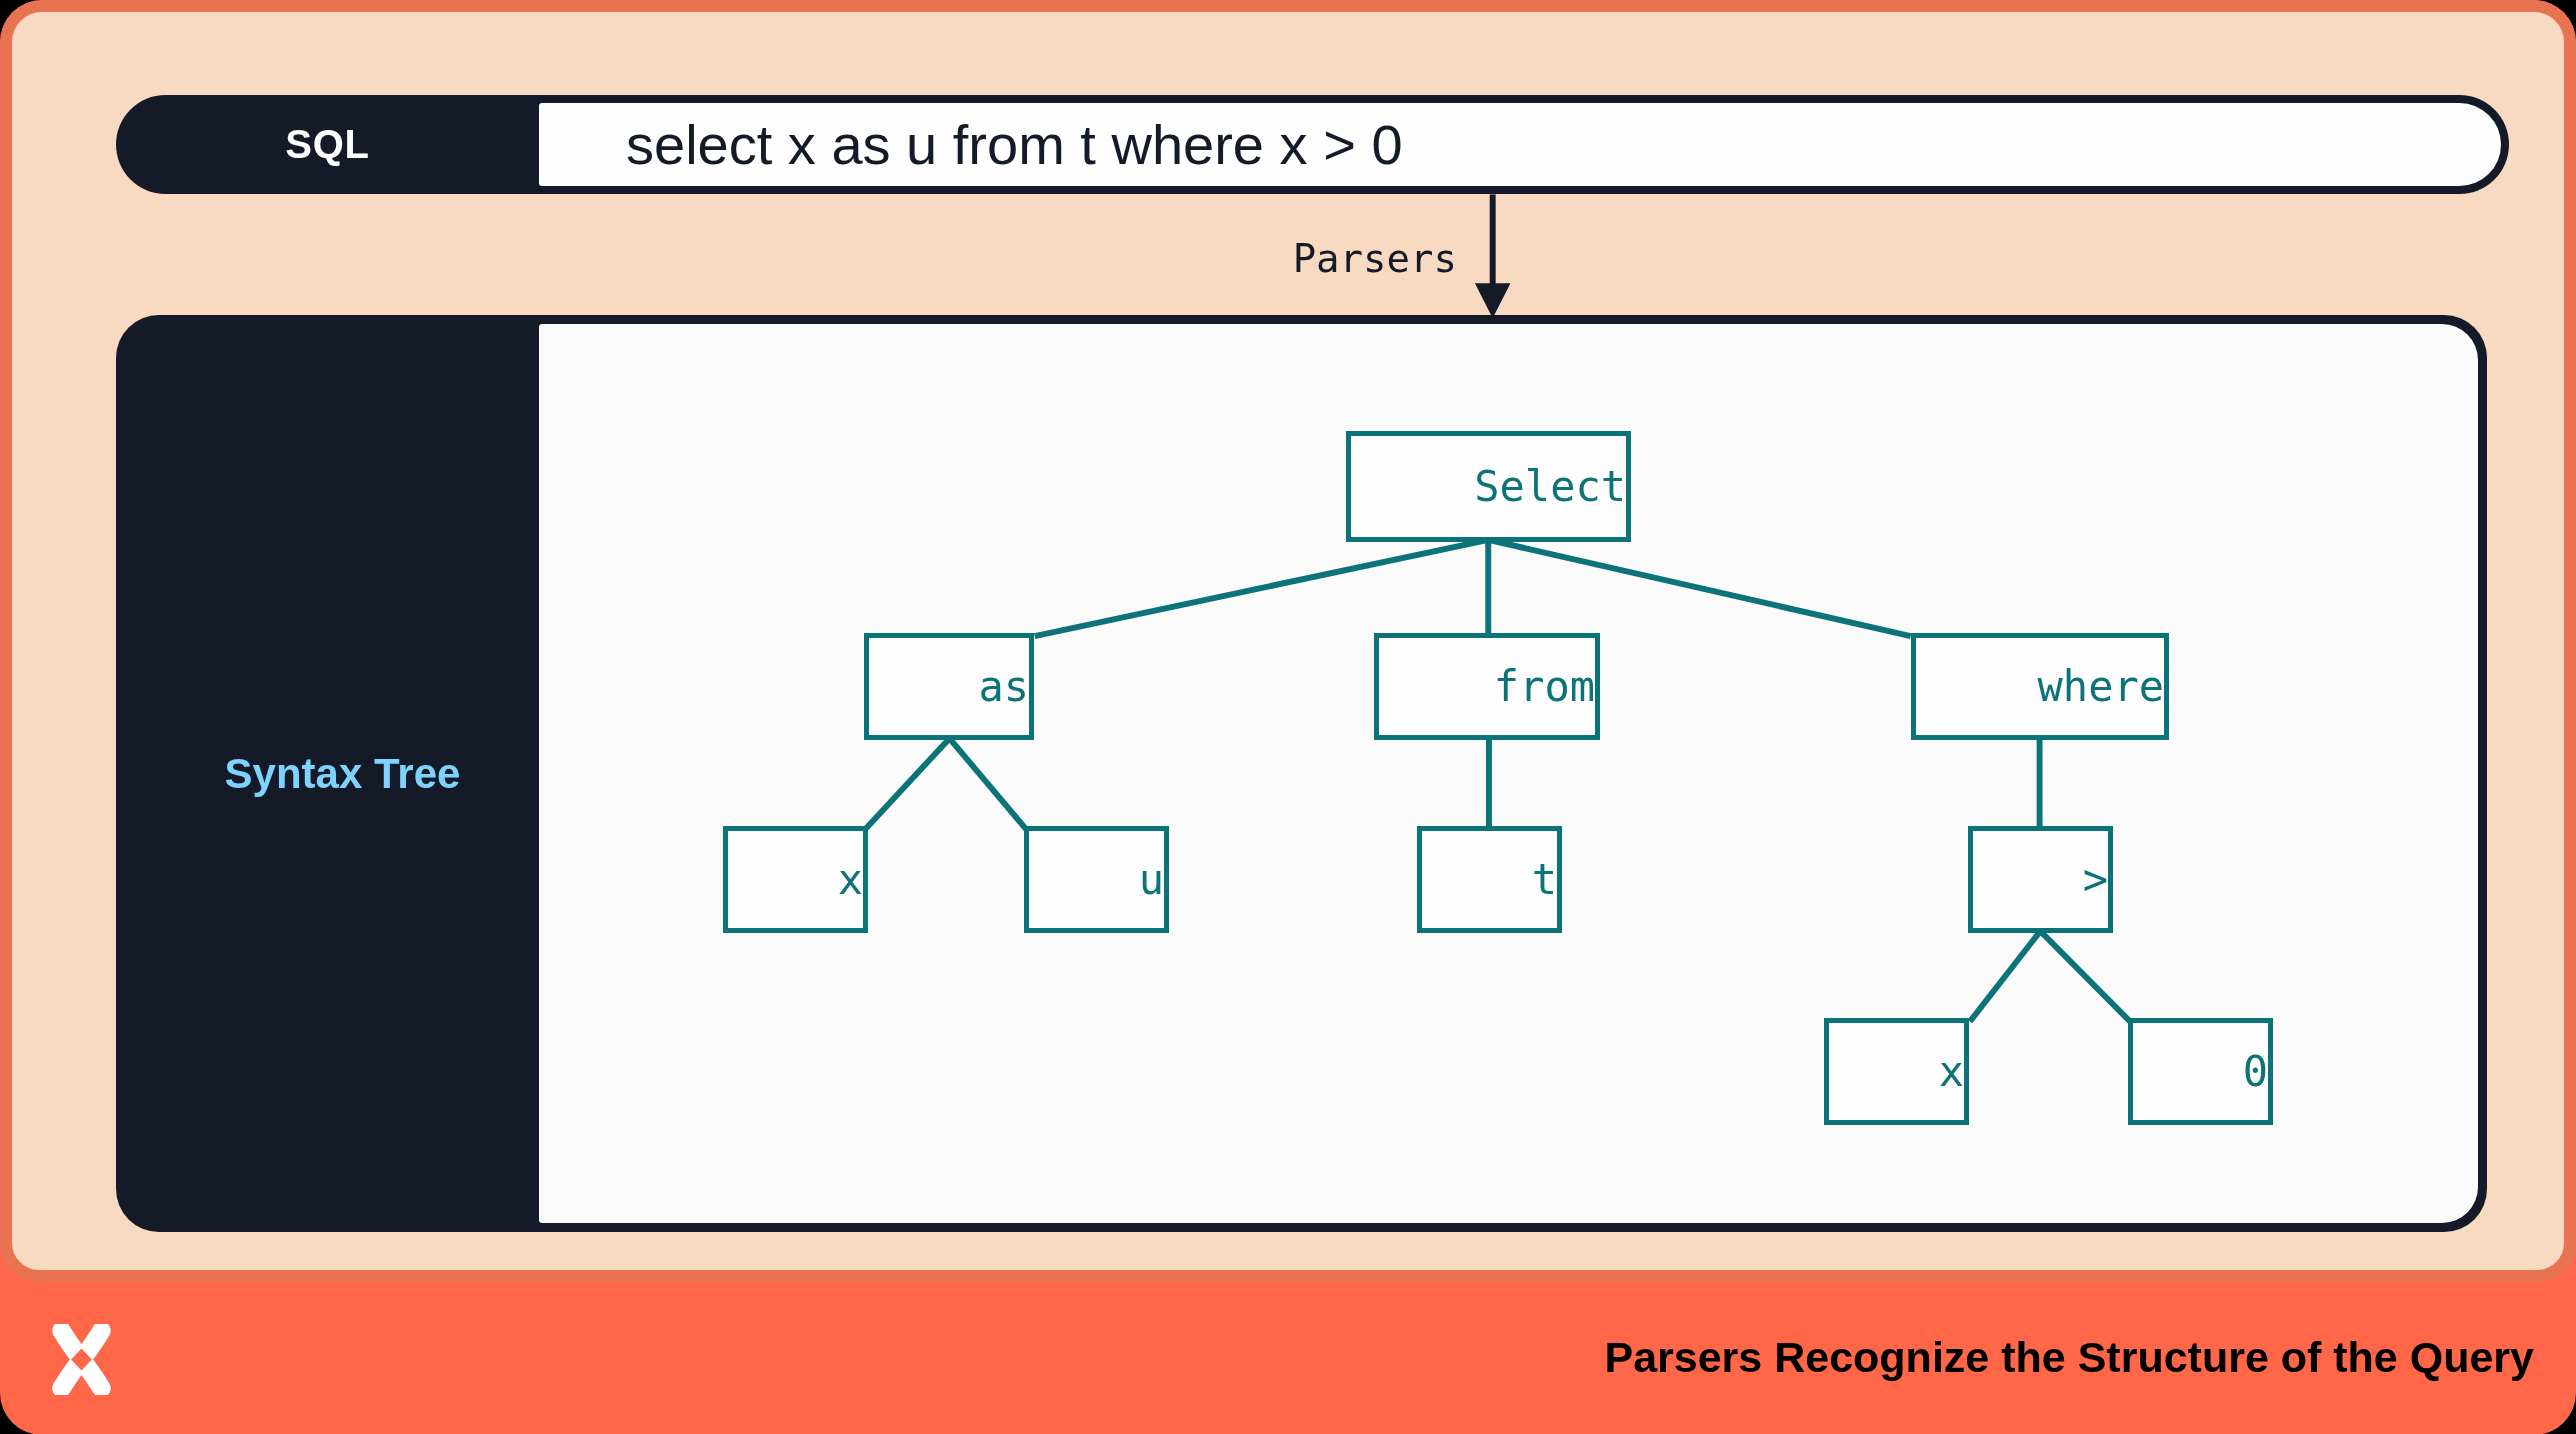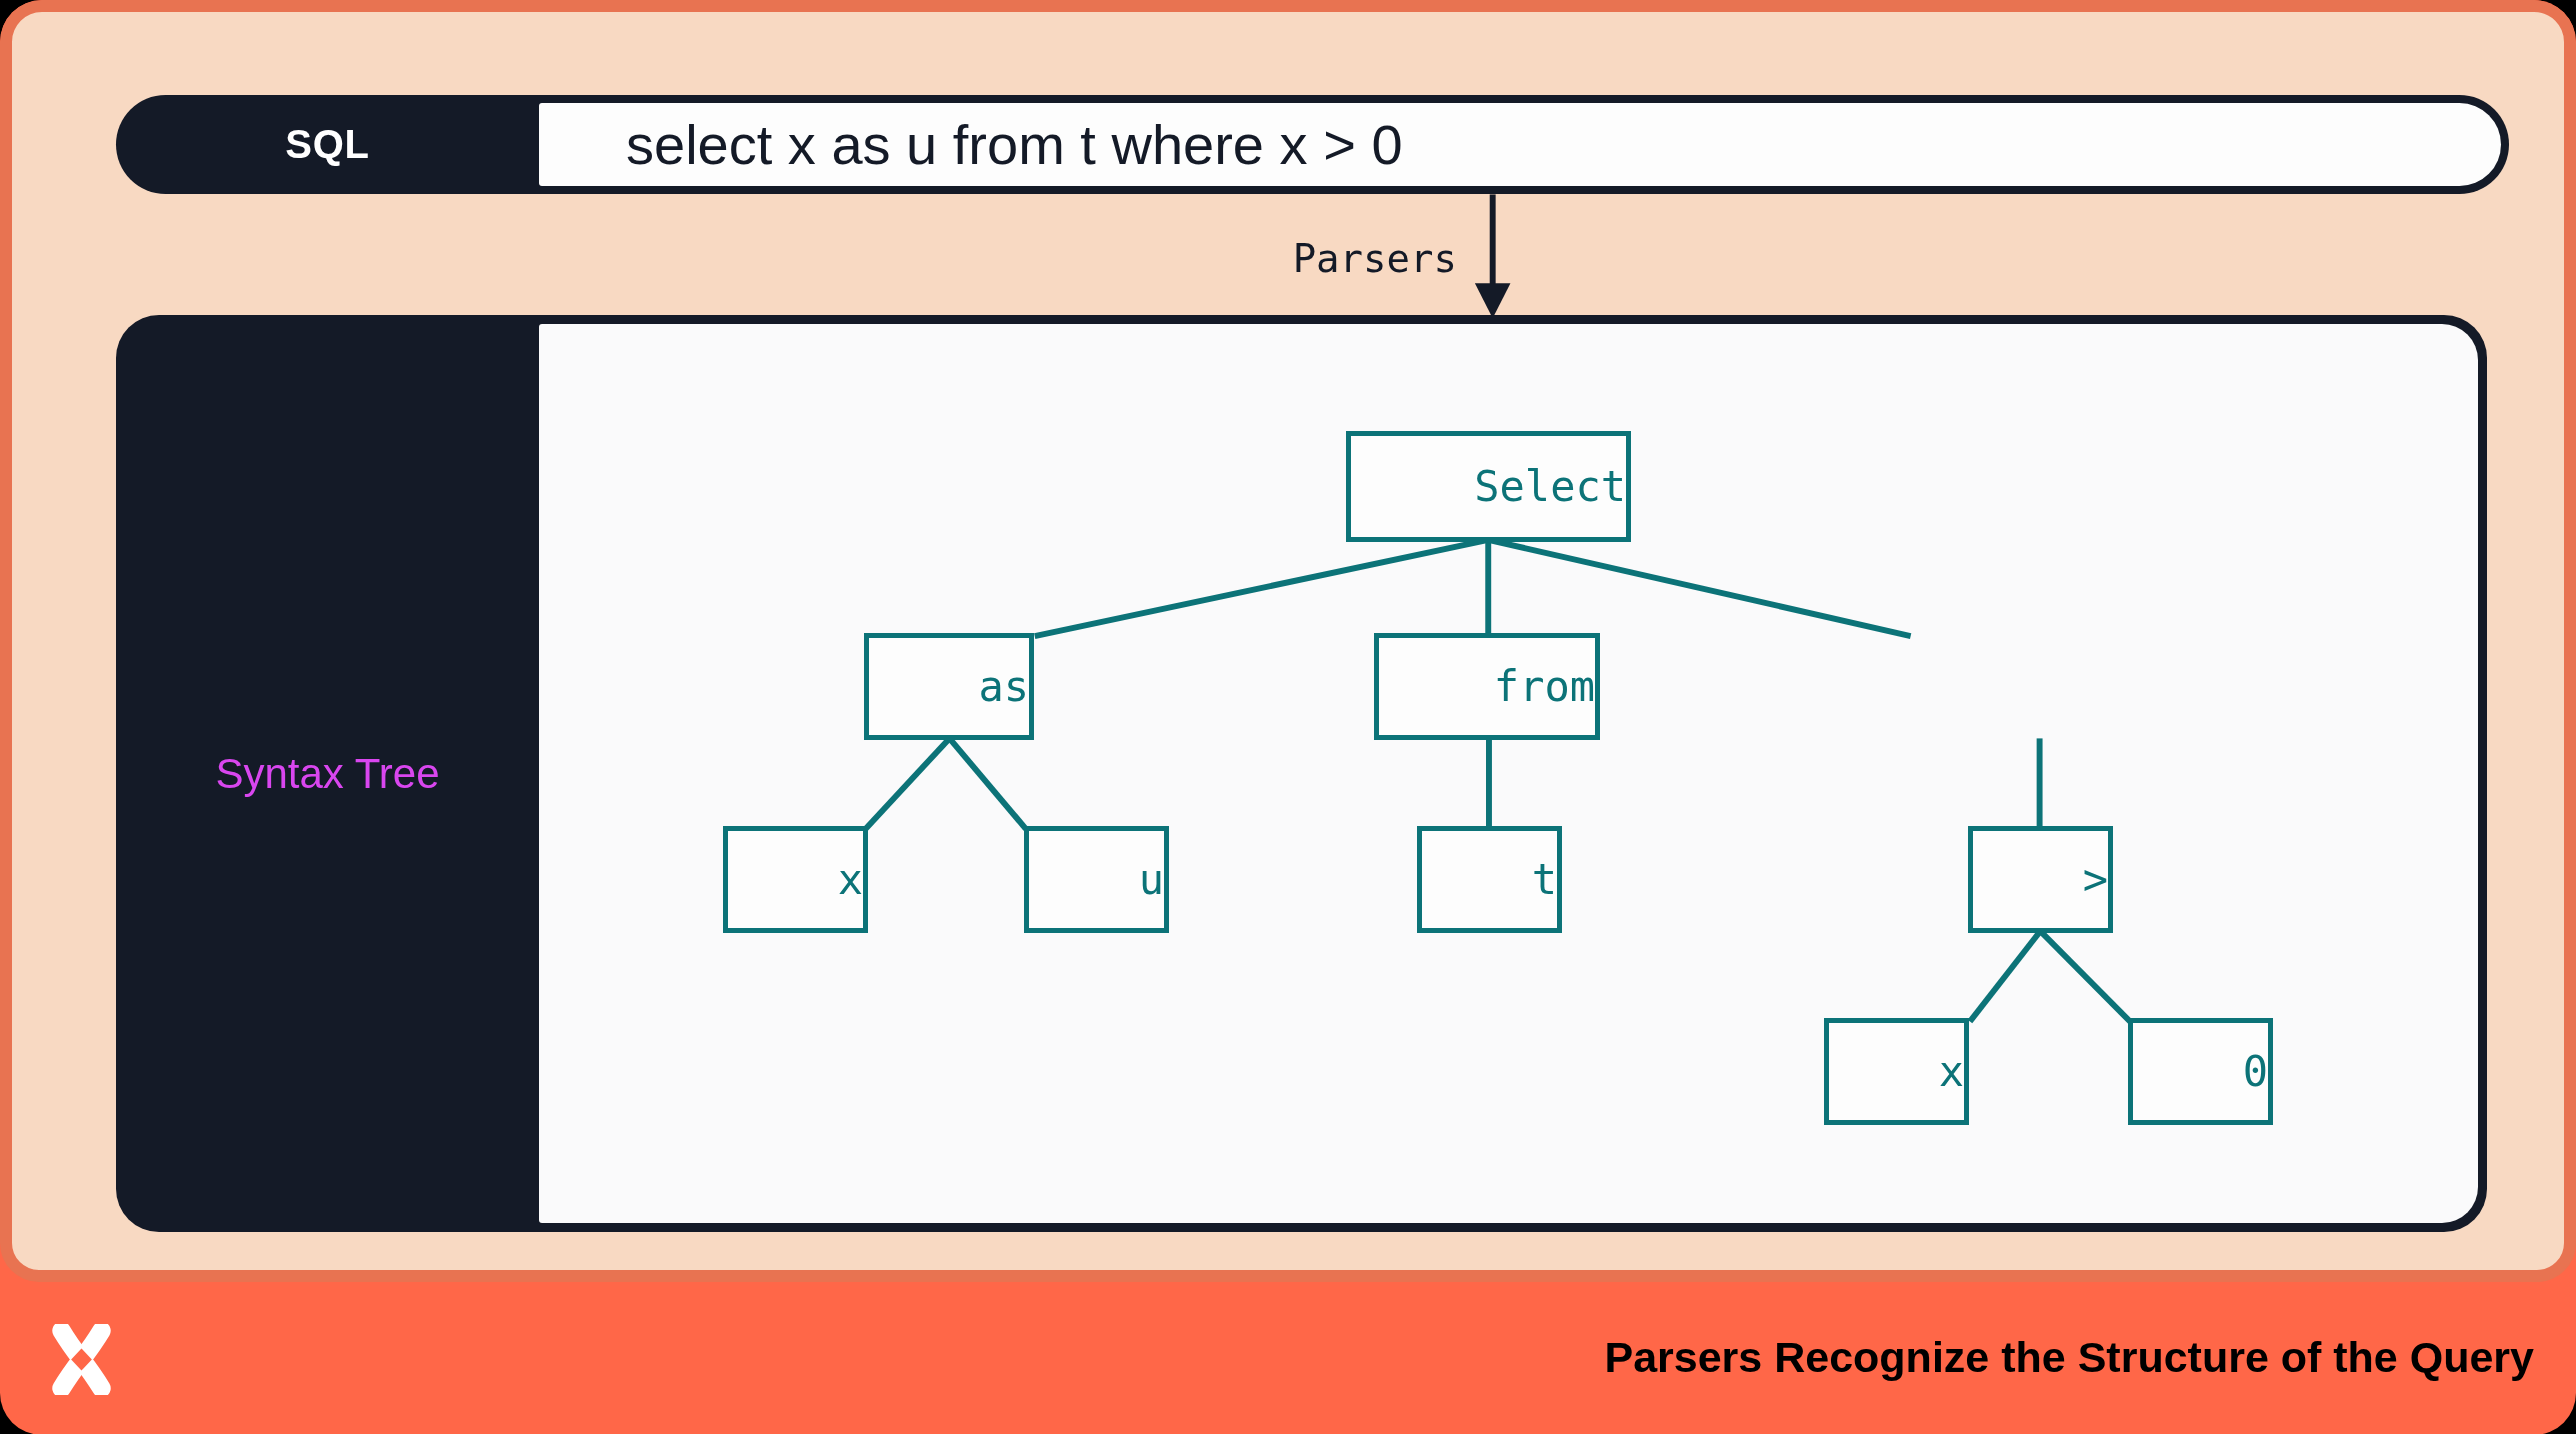--- a/index.html
+++ b/index.html
@@ -58,23 +58,23 @@
   .tree-panel {
     position: absolute; left: 104px; top: 303px;
     width: 2371px; height: 917px;
     background: #141A27; border-radius: 43px;
   }
   .tree-panel .inner {
     position: absolute; left: 423px; top: 9px; right: 9px; bottom: 9px;
     background: #FAFAFB; border-radius: 3px 36px 36px 3px;
   }
   .tree-panel-label {
-    position: absolute; left: 0; top: 0; width: 423px; height: 100%;
+    position: absolute; left: 15px; top: 0; width: 423px; height: 100%;
     display: flex; align-items: center; justify-content: center;
-    color: #d946ef; font-size: 42px; font-weight: 400;
+    color: #7dd3fc; font-size: 42px; font-weight: 700;
   }
 
   
   .tree-layer { position: absolute; inset: 0; pointer-events: none; }
   .node {
     position: absolute;
     background: #FDFDFD;
     border: 5.2px solid #0C7378;
     box-sizing: border-box;
     display: flex; align-items: center; justify-content: flex-end;
@@ -142,20 +142,23 @@
 
     <div class="node n-select">
       <span>Select</span>
     </div>
     <div class="node n-as">
       <span>as</span>
     </div>
     <div class="node n-from">
       <span>from</span>
     </div>
+    <div class="node n-where">
+      <span>where</span>
+    </div>
     <div class="node n-x1">
       <span>x</span>
     </div>
     <div class="node n-u">
       <span>u</span>
     </div>
     <div class="node n-t">
       <span>t</span>
     </div>
     <div class="node n-gt">

